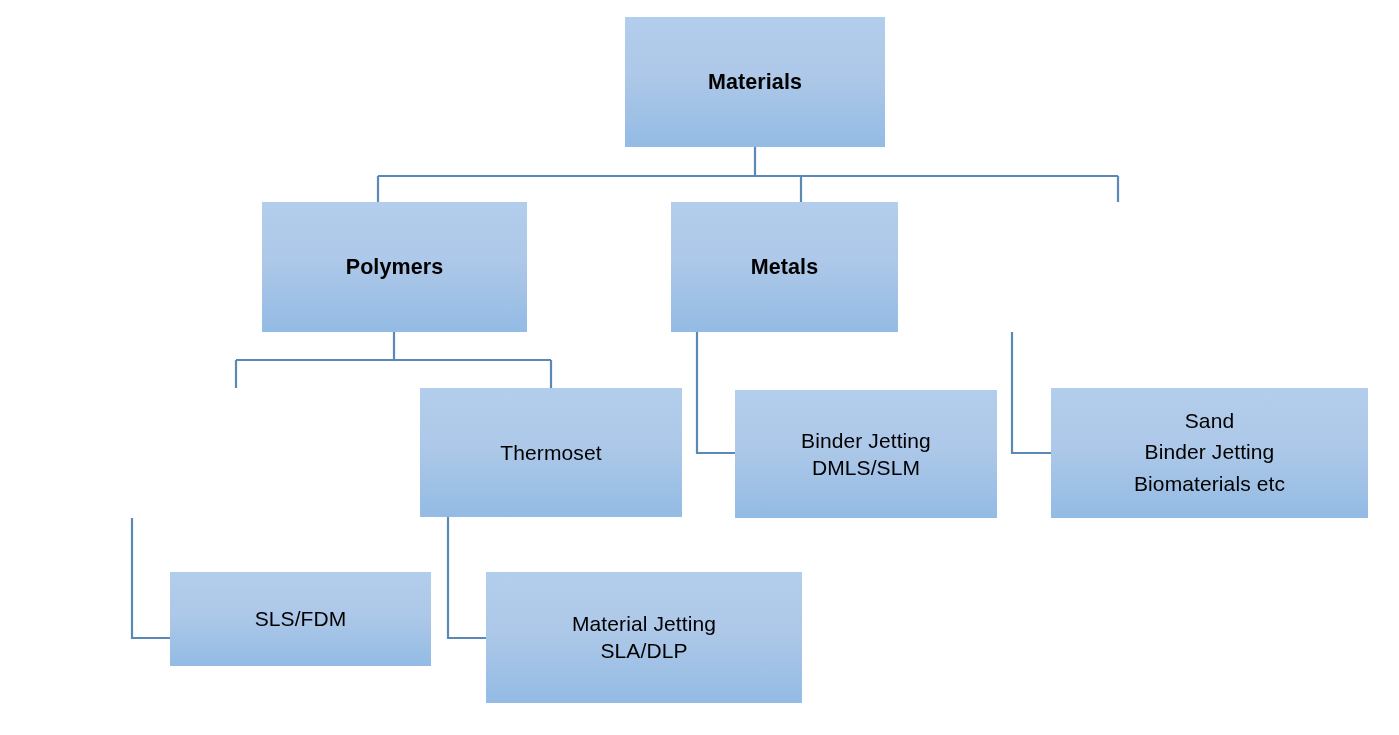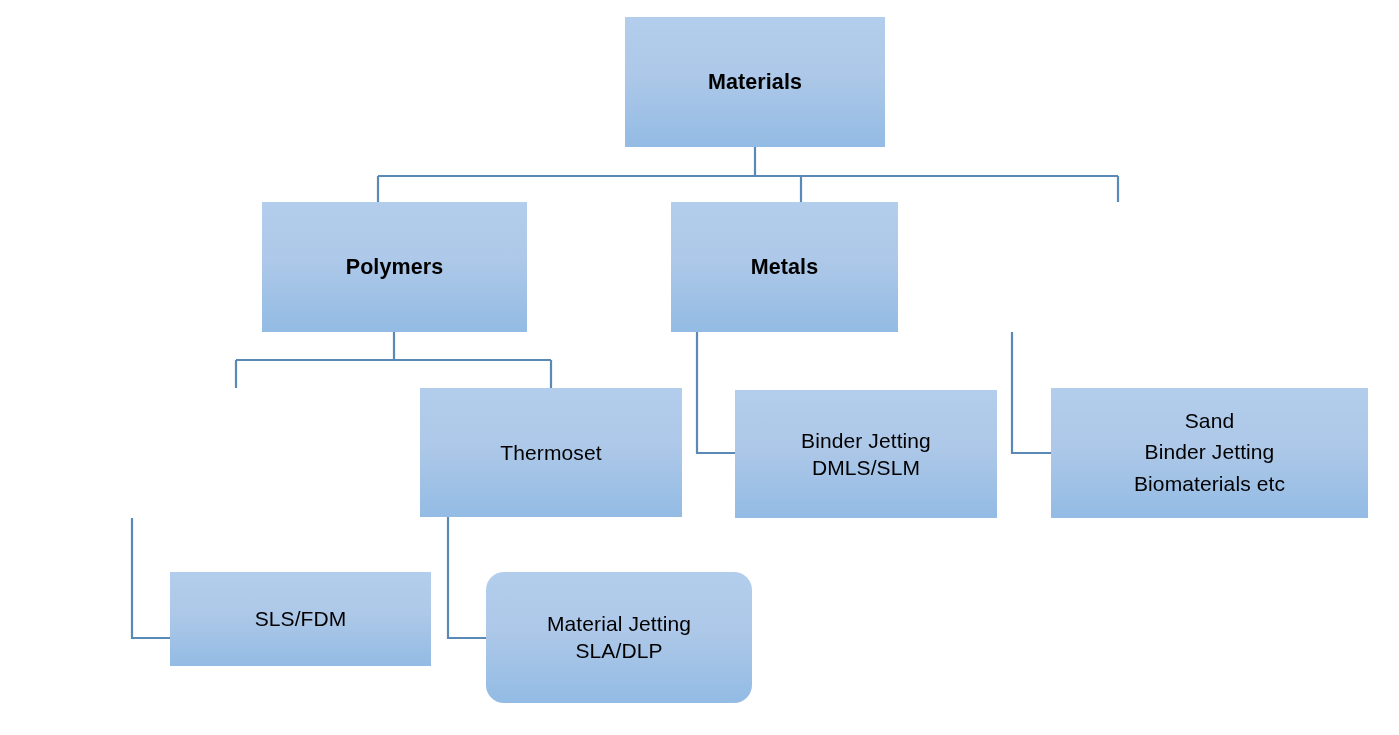--- a/index.html
+++ b/index.html
@@ -109,18 +109,18 @@
   </div>
   <div class="node level-3 spaced-lines" style="left: 1051px; top: 388px; width: 317px; height: 130px;">
     <span class="line">Sand</span>
     <span class="line">Binder Jetting</span>
     <span class="line">Biomaterials etc</span>
   </div>
 
   <div class="node level-4" style="left: 170px; top: 572px; width: 261px; height: 94px;">
     <span class="line">SLS/FDM</span>
   </div>
-  <div class="node level-4 two-line" style="left: 486px; top: 572px; width: 266px; height: 131px; border-radius: 18px;">
+  <div class="node level-4 two-line" style="left: 486px; top: 572px; width: 316px; height: 131px;">
     <span class="line">Material Jetting</span>
     <span class="line">SLA/DLP</span>
   </div>
 
 </div>
 
 </body></html>

